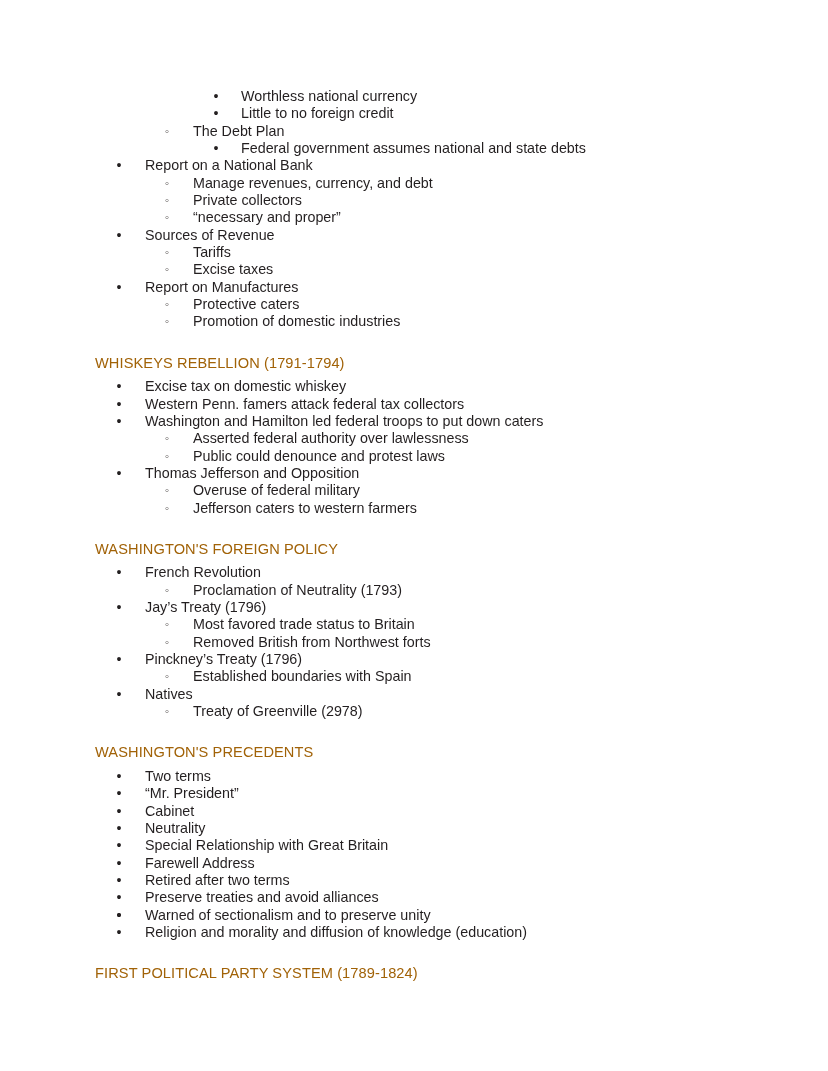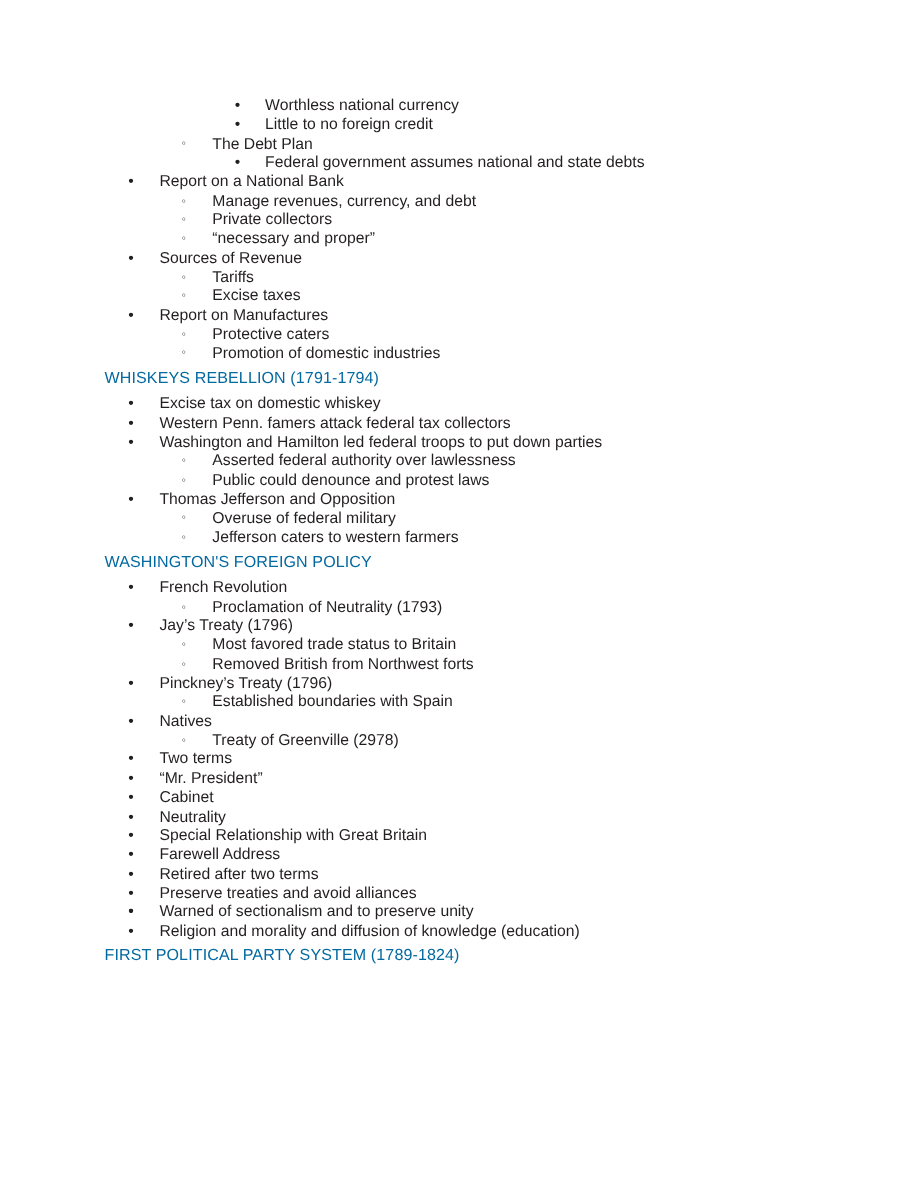--- a/index.html
+++ b/index.html
@@ -26,23 +26,23 @@
     position: absolute;
     left: 0;
     top: 88px;
     width: 828px;
   }
 
   .heading {
     font-size: 14.6px;
     line-height: 17.4px;
     letter-spacing: 0.1px;
-    color: #0369a1;
+    color: #a16207;
     padding-left: 95px;
-    margin-top: 5px;
+    margin-top: 24px;
     margin-bottom: 6px;
     white-space: nowrap;
   }
 
   .list {
     margin: 0;
     padding: 0;
     list-style: none;
   }
 
@@ -119,40 +119,41 @@
         <li class="item lvl2"><span class="marker">◦</span><span class="txt">Tariffs</span></li>
         <li class="item lvl2"><span class="marker">◦</span><span class="txt">Excise taxes</span></li>
         <li class="item lvl1"><span class="marker">•</span><span class="txt">Report on Manufactures</span></li>
         <li class="item lvl2"><span class="marker">◦</span><span class="txt">Protective caters</span></li>
         <li class="item lvl2"><span class="marker">◦</span><span class="txt">Promotion of domestic industries</span></li>
       </ul>
       <div class="heading">WHISKEYS REBELLION (1791-1794)</div>
       <ul class="list">
         <li class="item lvl1"><span class="marker">•</span><span class="txt">Excise tax on domestic whiskey</span></li>
         <li class="item lvl1"><span class="marker">•</span><span class="txt">Western Penn. famers attack federal tax collectors</span></li>
-        <li class="item lvl1"><span class="marker">•</span><span class="txt">Washington and Hamilton led federal troops to put down parties</span></li>
+        <li class="item lvl1"><span class="marker">•</span><span class="txt">Washington and Hamilton led federal troops to put down caters</span></li>
         <li class="item lvl2"><span class="marker">◦</span><span class="txt">Asserted federal authority over lawlessness</span></li>
         <li class="item lvl2"><span class="marker">◦</span><span class="txt">Public could denounce and protest laws</span></li>
         <li class="item lvl1"><span class="marker">•</span><span class="txt">Thomas Jefferson and Opposition</span></li>
         <li class="item lvl2"><span class="marker">◦</span><span class="txt">Overuse of federal military</span></li>
         <li class="item lvl2"><span class="marker">◦</span><span class="txt">Jefferson caters to western farmers</span></li>
       </ul>
       <div class="heading">WASHINGTON'S FOREIGN POLICY</div>
       <ul class="list">
         <li class="item lvl1"><span class="marker">•</span><span class="txt">French Revolution</span></li>
         <li class="item lvl2"><span class="marker">◦</span><span class="txt">Proclamation of Neutrality (1793)</span></li>
         <li class="item lvl1"><span class="marker">•</span><span class="txt">Jay’s Treaty (1796)</span></li>
         <li class="item lvl2"><span class="marker">◦</span><span class="txt">Most favored trade status to Britain</span></li>
         <li class="item lvl2"><span class="marker">◦</span><span class="txt">Removed British from Northwest forts</span></li>
         <li class="item lvl2"><span class="marker">◦</span></li>
         <li class="item lvl1"><span class="marker">•</span><span class="txt">Pinckney’s Treaty (1796)</span></li>
         <li class="item lvl2"><span class="marker">◦</span><span class="txt">Established boundaries with Spain</span></li>
         <li class="item lvl1"><span class="marker">•</span><span class="txt">Natives</span></li>
         <li class="item lvl2"><span class="marker">◦</span><span class="txt">Treaty of Greenville (2978)</span></li>
       </ul>
+      <div class="heading">WASHINGTON'S PRECEDENTS</div>
       <ul class="list">
         <li class="item lvl1"><span class="marker">•</span><span class="txt">Two terms</span></li>
         <li class="item lvl1"><span class="marker">•</span><span class="txt">“Mr. President”</span></li>
         <li class="item lvl1"><span class="marker">•</span><span class="txt">Cabinet</span></li>
         <li class="item lvl1"><span class="marker">•</span><span class="txt">Neutrality</span></li>
         <li class="item lvl1"><span class="marker">•</span><span class="txt">Special Relationship with Great Britain</span></li>
         <li class="item lvl1"><span class="marker">•</span><span class="txt">Farewell Address</span></li>
       </ul>
       <ul class="list">
         <li class="item lvl1"><span class="marker">•</span><span class="txt">Retired after two terms</span></li>

